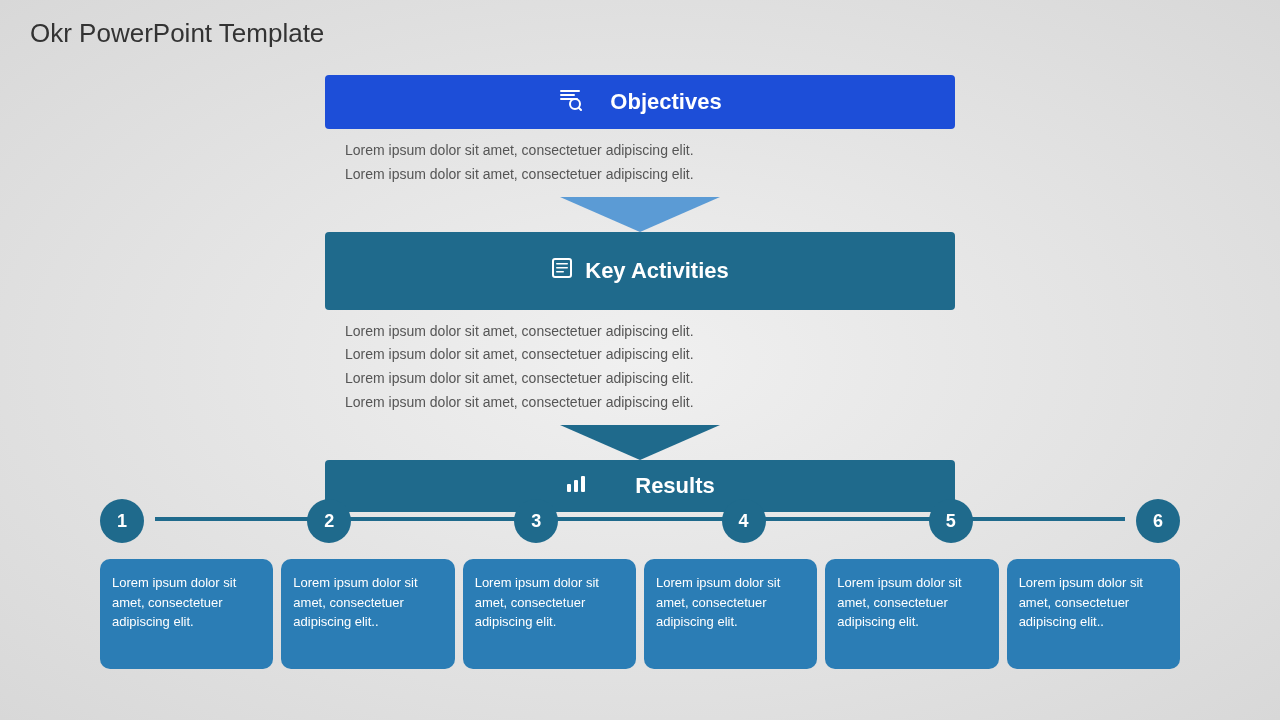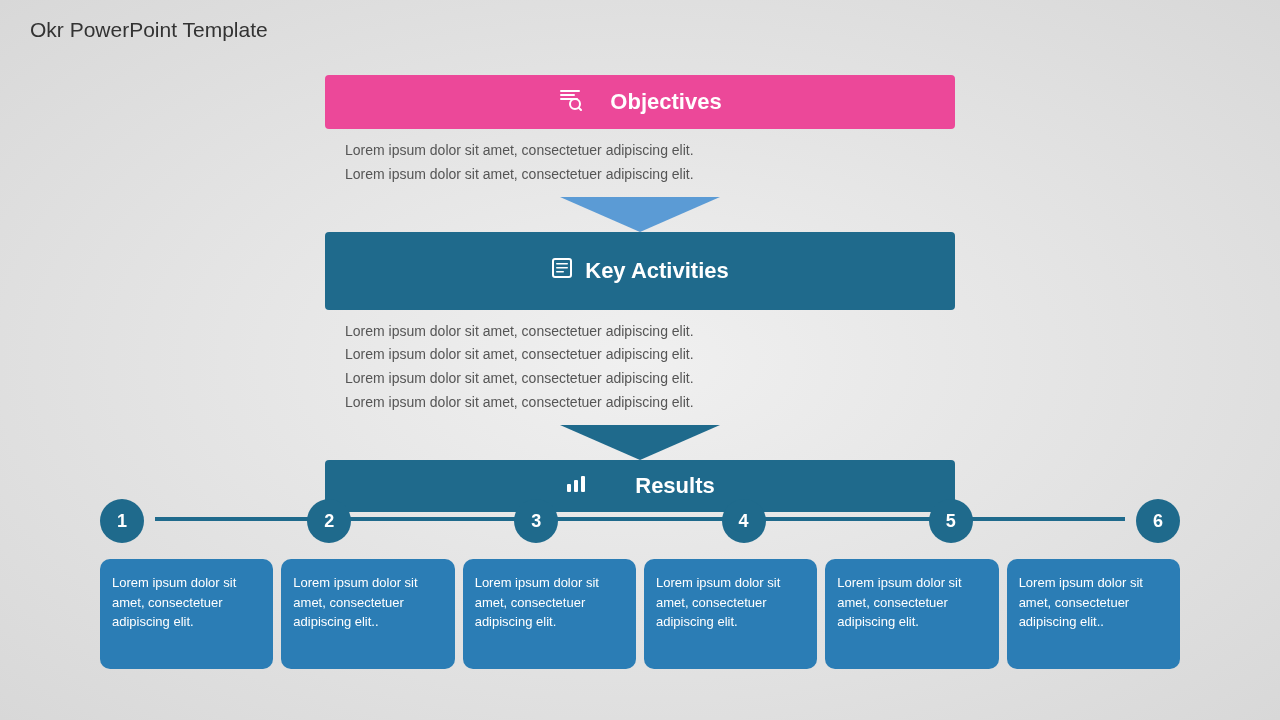--- a/index.html
+++ b/index.html
@@ -18,38 +18,38 @@
       position: absolute;
       top: 0; left: 0; right: 0; bottom: 0;
       background: radial-gradient(ellipse at center, #f0f0f0 0%, #d8d8d8 100%);
       z-index: 0;
     }
 
     .page-title {
       position: absolute;
       top: 18px;
       left: 30px;
-      font-size: 21px;
+      font-size: 26px;
       font-weight: 400;
       color: #333;
       z-index: 1;
     }
 
     .main-container {
       position: absolute;
       top: 75px;
       left: 325px;
       width: 630px;
       z-index: 1;
     }
 
     
     .objectives-bar {
       width: 100%;
-      background: #ec4899;
+      background: #1d4ed8;
       border-radius: 4px;
       padding: 12px 20px;
       display: flex;
       align-items: center;
       justify-content: center;
       gap: 28px;
     }
     .objectives-bar .icon {
       color: white;
       font-size: 22px;

